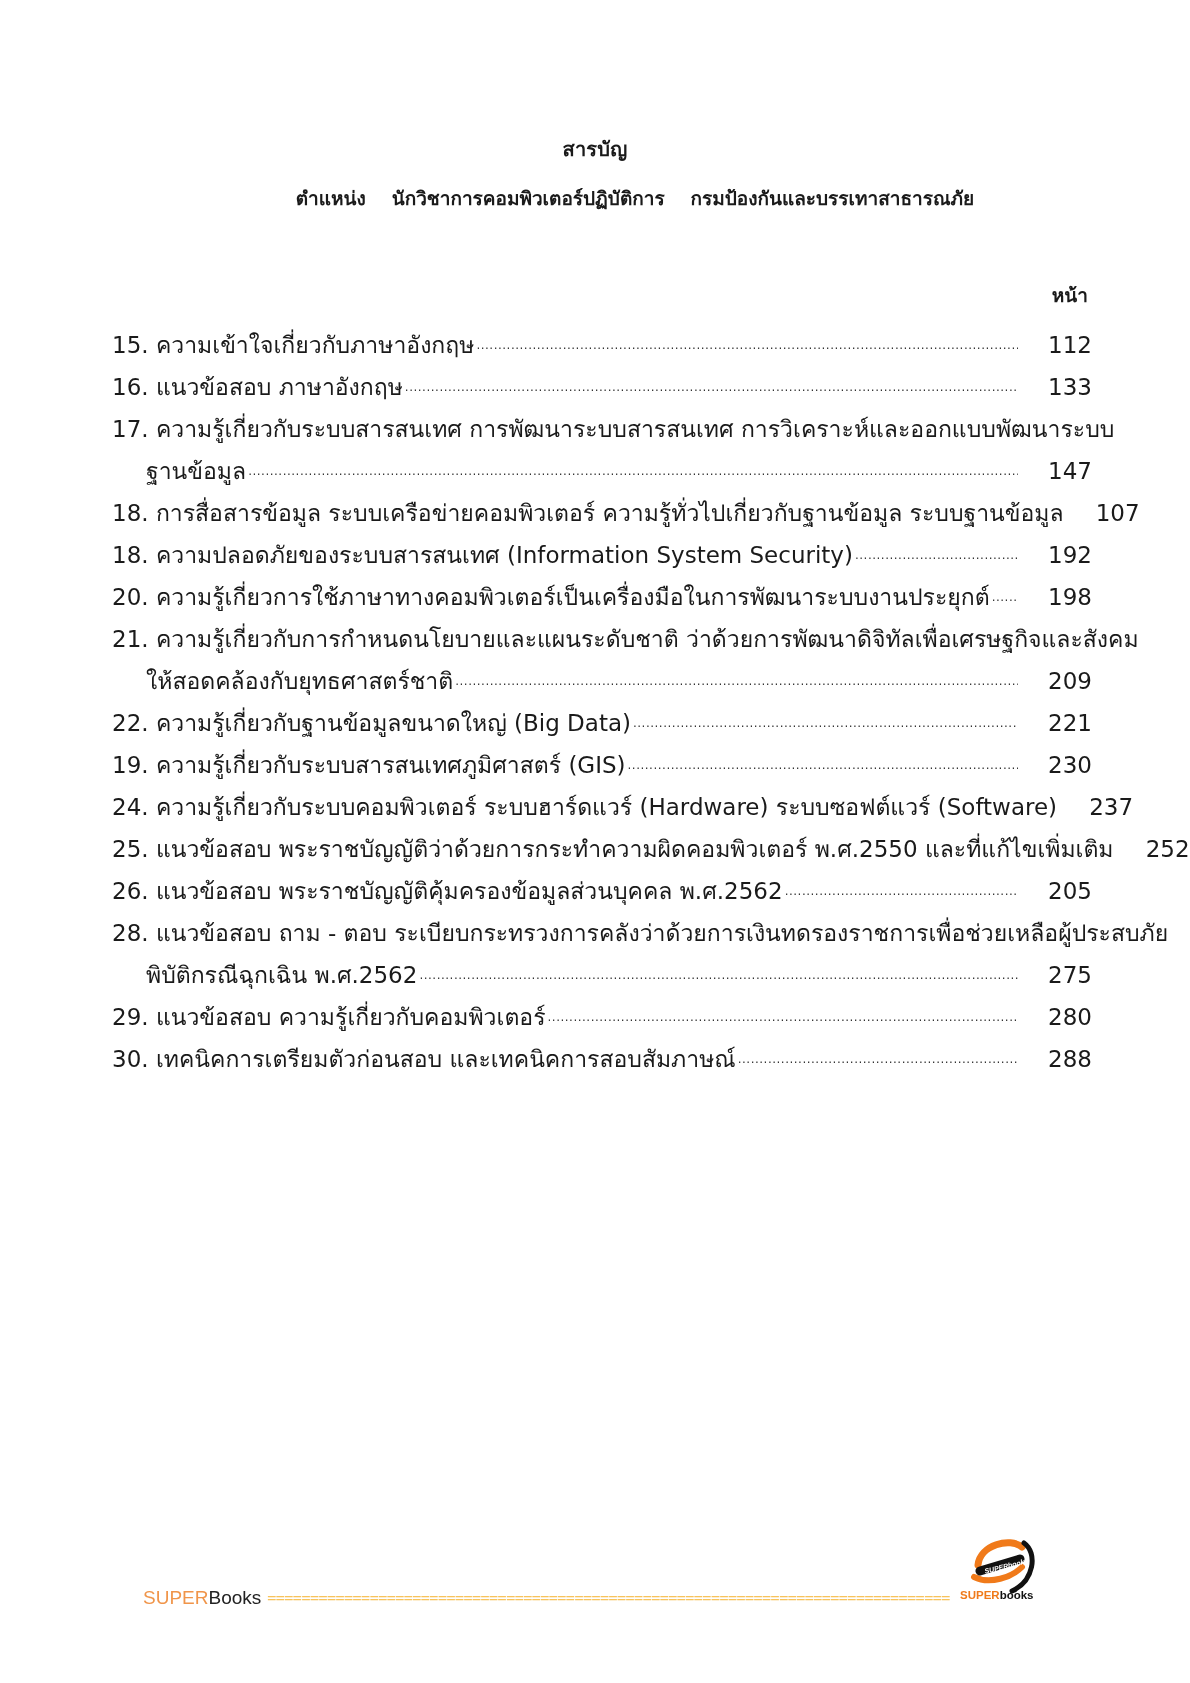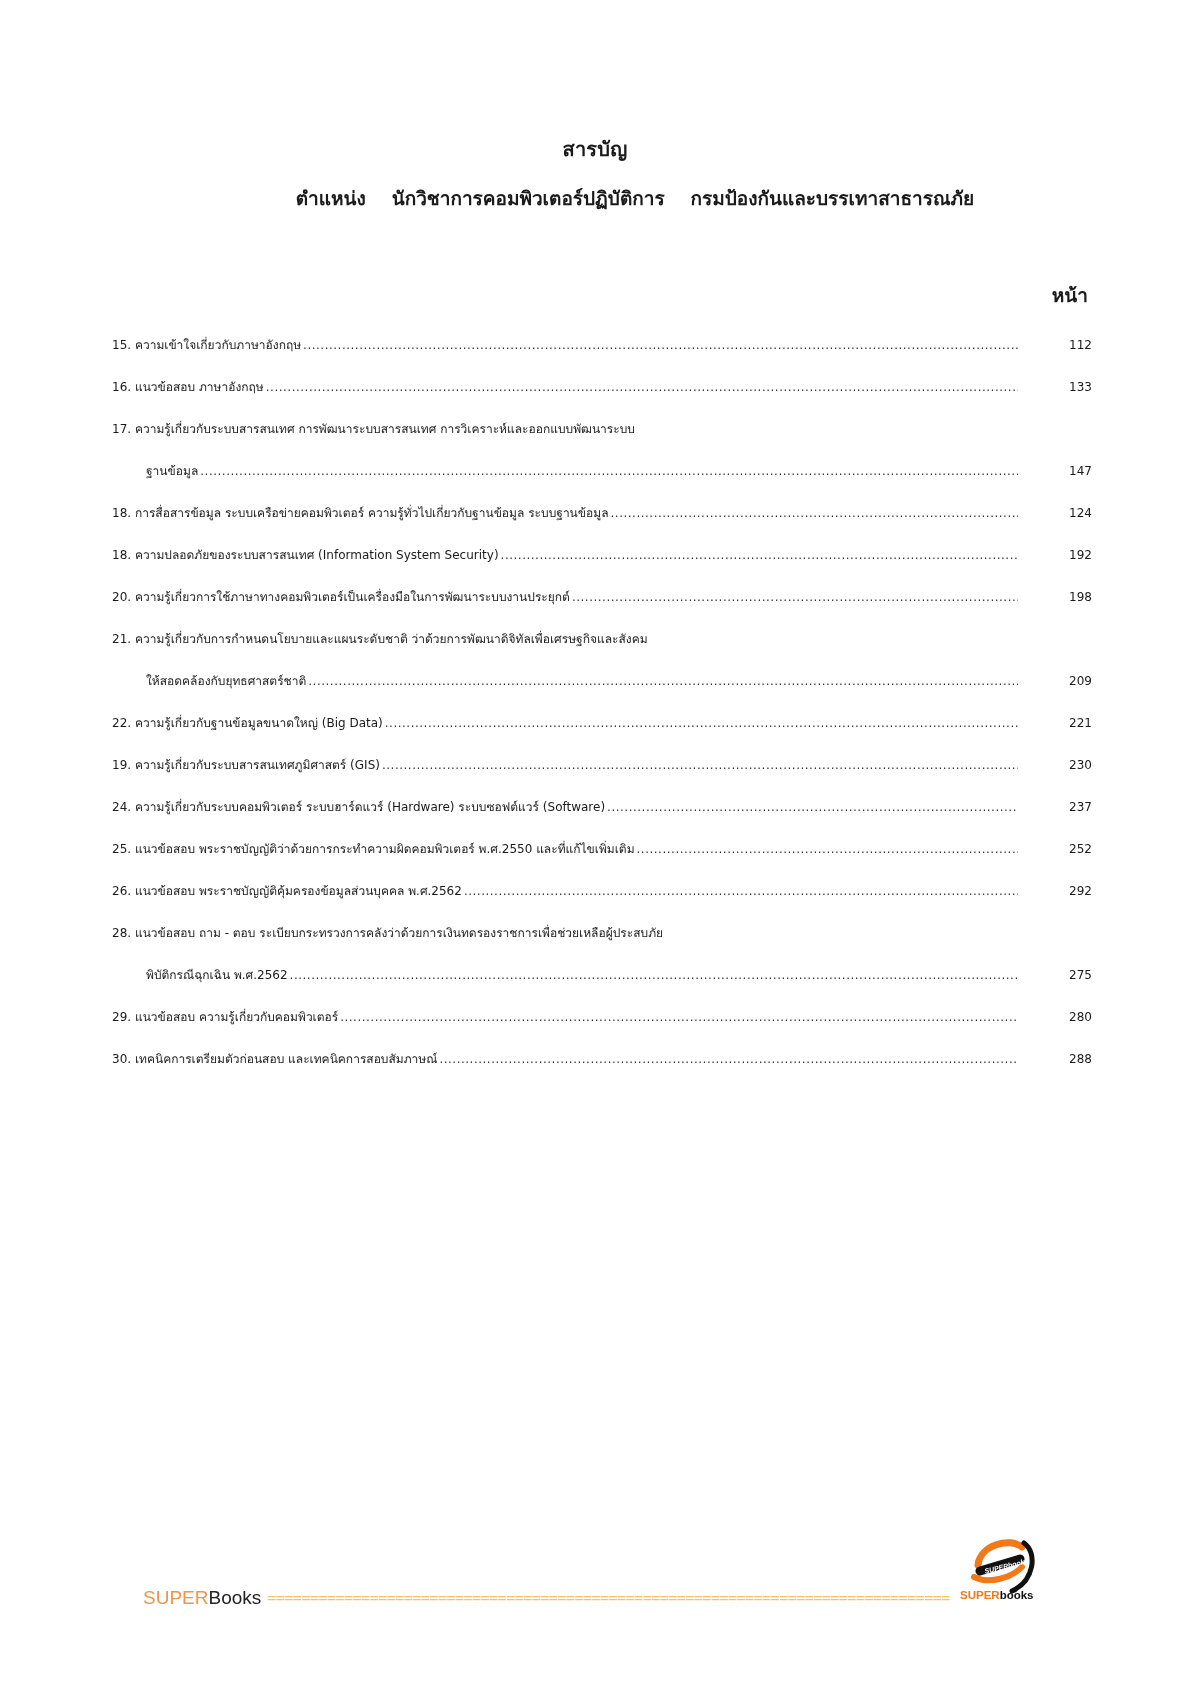--- a/index.html
+++ b/index.html
@@ -55,21 +55,21 @@
       width: 980px;
     }
     .toc-entry {
       position: relative;
     }
     .toc-line {
       display: flex;
       align-items: flex-start;
       height: 42px;
       line-height: 42px;
-      font-size: 12px;
+      font-size: 23px;
       white-space: nowrap;
     }
     .toc-line.cont {
       padding-left: 34px;
     }
     .toc-text {
       flex: 0 0 auto;
     }
     .toc-dots {
       flex: 1 1 auto;
@@ -162,21 +162,21 @@
         <div class="toc-line cont">
           <span class="toc-text">ฐานข้อมูล</span>
           <span class="toc-dots"></span>
           <span class="toc-page">147</span>
         </div>
       </div>
       <div class="toc-entry">
         <div class="toc-line">
           <span class="toc-text">18. การสื่อสารข้อมูล ระบบเครือข่ายคอมพิวเตอร์ ความรู้ทั่วไปเกี่ยวกับฐานข้อมูล ระบบฐานข้อมูล</span>
           <span class="toc-dots"></span>
-          <span class="toc-page">124</span>
+          <span class="toc-page">107</span>
         </div>
       </div>
       <div class="toc-entry">
         <div class="toc-line">
           <span class="toc-text">18. ความปลอดภัยของระบบสารสนเทศ (Information System Security)</span>
           <span class="toc-dots"></span>
           <span class="toc-page">192</span>
         </div>
       </div>
       <div class="toc-entry">
@@ -221,21 +221,21 @@
         <div class="toc-line">
           <span class="toc-text">25. แนวข้อสอบ พระราชบัญญัติว่าด้วยการกระทำความผิดคอมพิวเตอร์ พ.ศ.2550 และที่แก้ไขเพิ่มเติม</span>
           <span class="toc-dots"></span>
           <span class="toc-page">252</span>
         </div>
       </div>
       <div class="toc-entry">
         <div class="toc-line">
           <span class="toc-text">26. แนวข้อสอบ พระราชบัญญัติคุ้มครองข้อมูลส่วนบุคคล พ.ศ.2562</span>
           <span class="toc-dots"></span>
-          <span class="toc-page">292</span>
+          <span class="toc-page">205</span>
         </div>
       </div>
       <div class="toc-entry">
         <div class="toc-line">
           <span class="toc-text">28. แนวข้อสอบ ถาม - ตอบ ระเบียบกระทรวงการคลังว่าด้วยการเงินทดรองราชการเพื่อช่วยเหลือผู้ประสบภัย</span>
         </div>
         <div class="toc-line cont">
           <span class="toc-text">พิบัติกรณีฉุกเฉิน พ.ศ.2562</span>
           <span class="toc-dots"></span>
           <span class="toc-page">275</span>

